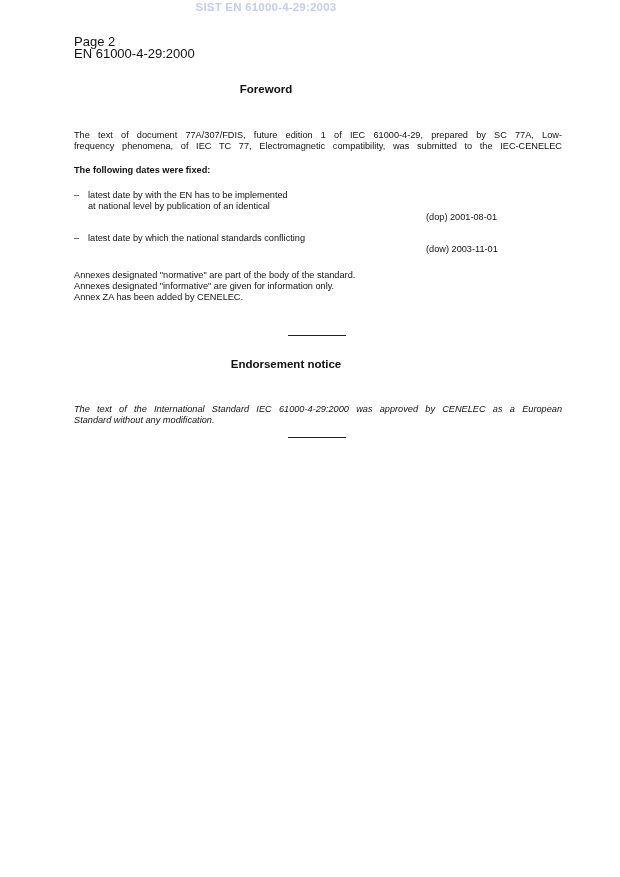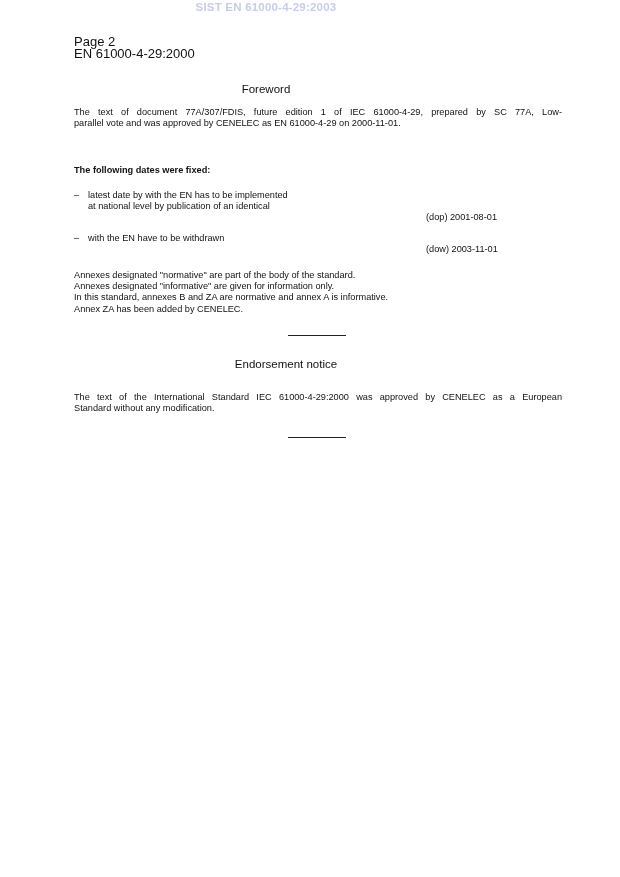--- a/index.html
+++ b/index.html
@@ -1,21 +1,21 @@
 <!DOCTYPE html>
 <html><head>
   <meta charset="utf-8">
   <style>
     html, body { margin: 0; padding: 0; background: #ffffff; }
     body { width: 620px; height: 877px; position: relative; overflow: hidden;
            font-family: "Liberation Sans", sans-serif; color: #111; }
     .watermark { position: absolute; top: 0; left: 0; width: 532px; text-align: center;
                  font-size: 11.5px; font-weight: bold; color: #c9cbea; line-height: 14px; letter-spacing: 0.2px; }
     .header { position: absolute; left: 74px; top: 36px; font-size: 13px; line-height: 11.5px; }
-    .h { position: absolute; left: 0; width: 532px; text-align: center; font-size: 11.5px; font-weight: normal; }
+    .h { position: absolute; left: 0; width: 532px; text-align: center; font-size: 11.5px; font-weight: bold; }
     .para { position: absolute; left: 74px; width: 488px; font-size: 9.2px; line-height: 11.2px; text-align: justify; }
     .para .ln { display: block; }
     .para .ln.just { text-align: justify; text-align-last: justify; }
     .item { position: absolute; left: 74px; width: 488px; font-size: 9.2px; line-height: 11.2px; }
     .item .dash { position: absolute; left: 0; top: 0; }
     .item .text { position: absolute; left: 14px; top: 0; width: 320px; }
     .item .code { position: absolute; left: 352px; }
     .rule { position: absolute; left: 288px; width: 58px; height: 0; border-top: 1px solid #222; }
   </style>
 </head>
@@ -23,53 +23,52 @@
 
 <div class="watermark">SIST EN 61000-4-29:2003</div>
 
 <div class="header">
   <div>Page 2</div>
   <div>EN 61000-4-29:2000</div>
 </div>
 
 <div class="h" style="top:83px;">Foreword</div>
 
-<div class="para" style="top:107px;">
+<div class="para" style="top:130px;">
   <span class="ln just">The text of document 77A/307/FDIS, future edition 1 of IEC 61000-4-29, prepared by SC 77A, Low-</span>
-  <span class="ln">parallel vote and was approved by CENELEC as EN 61000-4-29 on 2000-11-01.</span>
+  <span class="ln just">frequency phenomena, of IEC TC 77, Electromagnetic compatibility, was submitted to the IEC-CENELEC</span>
 </div>
 
 <div class="para" style="top:165px;font-weight:bold;">The following dates were fixed:</div>
 
 <div class="item" style="top:190px; height:34px;">
   <span class="dash">–</span>
   <div class="text">
     <div>latest date by with the EN has to be implemented</div>
     <div>at national level by publication of an identical</div>
   </div>
   <span class="code" style="top:22px;text-align:right;">(dop)  2001-08-01</span>
 </div>
 
 <div class="item" style="top:233px; height:23px;">
   <span class="dash">–</span>
   <div class="text">
-    <div>with the EN have to be withdrawn</div>
+    <div>latest date by which the national standards conflicting</div>
   </div>
   <span class="code" style="top:11px;">(dow) 2003-11-01</span>
 </div>
 
 <div class="para" style="top:270px; text-align:left;">
   <span class="ln">Annexes designated "normative" are part of the body of the standard.</span>
   <span class="ln">Annexes designated "informative" are given for information only.</span>
-  <span class="ln">In this standard, annexes B and ZA are normative and annex A is informative.</span>
   <span class="ln">Annex ZA has been added by CENELEC.</span>
 </div>
 
 <div class="rule" style="top:335px;"></div>
 
 <div class="h" style="top:358px;margin-left:20px;">Endorsement notice</div>
 
-<div class="para" style="top:392px;">
+<div class="para" style="top:404px;font-style:italic;">
   <span class="ln just">The text of the International Standard IEC 61000-4-29:2000 was approved by CENELEC as a European</span>
   <span class="ln">Standard without any modification.</span>
 </div>
 
 <div class="rule" style="top:437px;"></div>
 
 </body></html>

